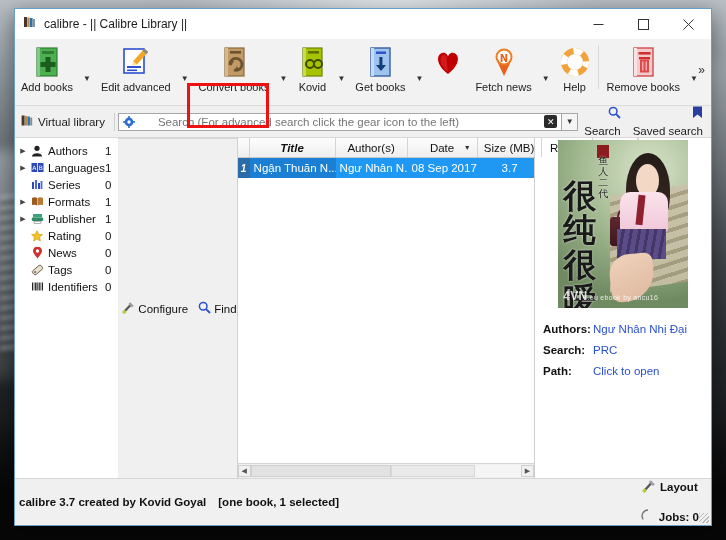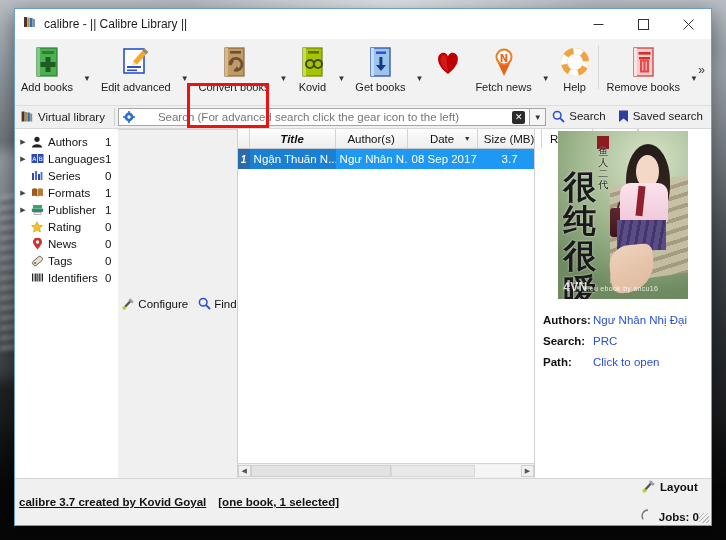--- a/index.html
+++ b/index.html
@@ -98,21 +98,21 @@
   .searchbox input{
     border:0;outline:0;flex:1;font-size:11.5px;color:#9a9a9a;background:transparent;
     font-family:"Liberation Sans", sans-serif;padding-left:4px;
   }
   .clearbtn{width:13px;height:13px;background:#2b2b2b;border-radius:2px;
     color:#fff;font-size:9px;display:flex;align-items:center;justify-content:center;margin-right:2px;}
   .dropbtn{
     width:16px;height:18px;border:1px solid #a6a6a6;border-left:0;background:#f5f5f5;
     display:flex;align-items:center;justify-content:center;font-size:8px;color:#333;box-sizing:border-box;
   }
-  .srchbtn{display:flex;align-items:flex-start;gap:4px;padding:0 6px;font-size:11.5px;color:#1b1b1b;}
+  .srchbtn{display:flex;align-items:flex-end;gap:4px;padding:0 6px;font-size:11.5px;color:#1b1b1b;flex-direction:column;}
 
   
   .bodyrow{flex:1;display:flex;background:#fff;overflow:hidden;min-height:0;}
 
   
   .tagpanel{
     flex:0 0 138px;background:#fff;border-right:1px solid #d0d0d0;
     display:flex;flex-direction:row;min-height:0;
   }
   .tagscroll{flex:1;overflow:hidden;padding-top:4px;}
@@ -195,21 +195,21 @@
   .meta{padding:14px 6px 0 8px;font-size:11.5px;color:#111;}
   .mrow{display:flex;margin-bottom:7px;line-height:1.22;}
   .mkey{font-weight:bold;flex:0 0 50px;}
   .mval{color:#2a4fd0;}
 
   
   .statusbar{
     flex:0 0 20px;background:#f0f0f0;border-top:1px solid #d5d5d5;
     display:flex;align-items:center;font-size:11.5px;color:#111;padding:0 4px;
   }
-  .sb-left{font-weight:bold;display:flex;gap:12px;text-decoration:underline;}
+  .sb-left{font-weight:bold;display:flex;gap:12px;}
   .sb-right{margin-left:auto;display:flex;align-items:center;gap:14px;padding-right:8px;font-weight:bold;flex-direction:column;}
   .sb-right .it{display:flex;align-items:center;gap:4px;}
   .grip{position:absolute;right:2px;bottom:2px;width:10px;height:10px;
     background:repeating-linear-gradient(135deg,#bbb 0 1px,transparent 1px 3px);}
 </style>
 </head>
 <body>
 
 <div id="desktop">
   <div class="topglow"></div>

